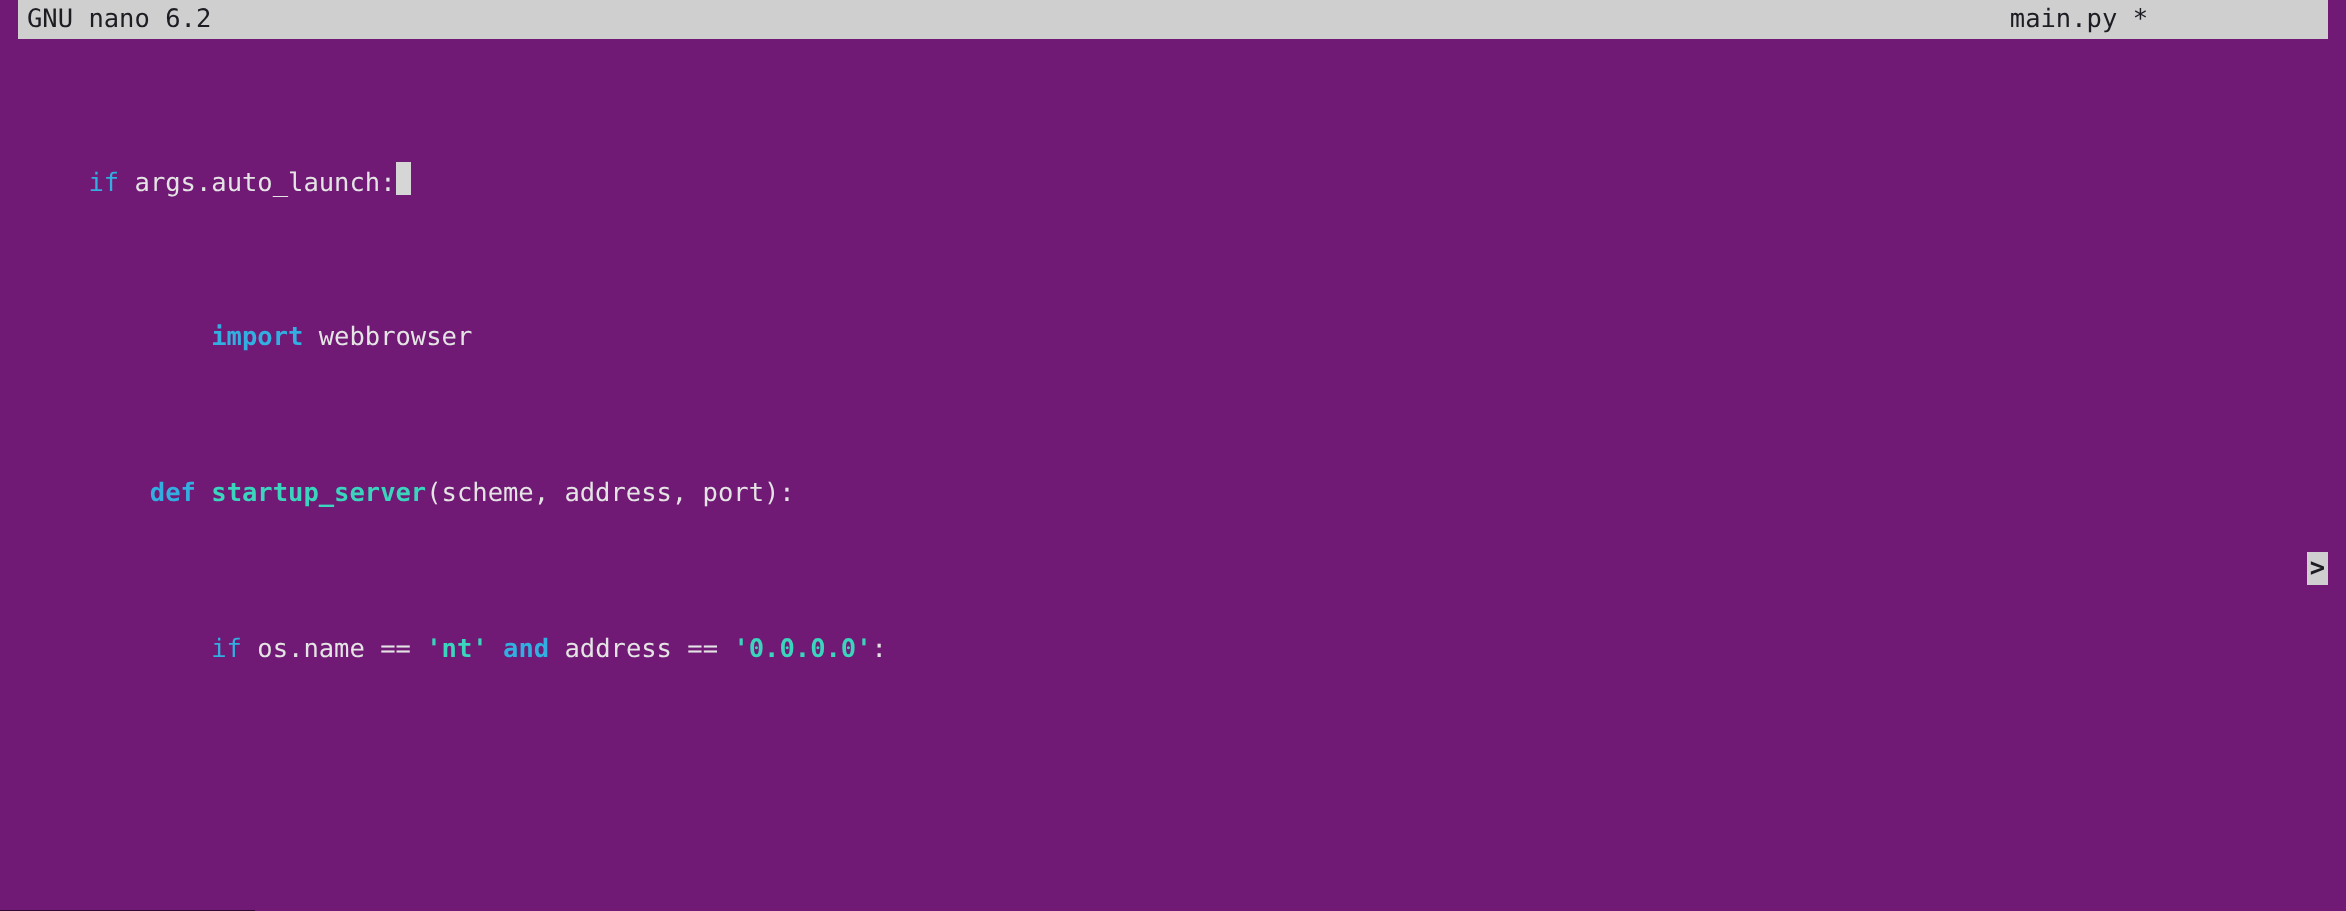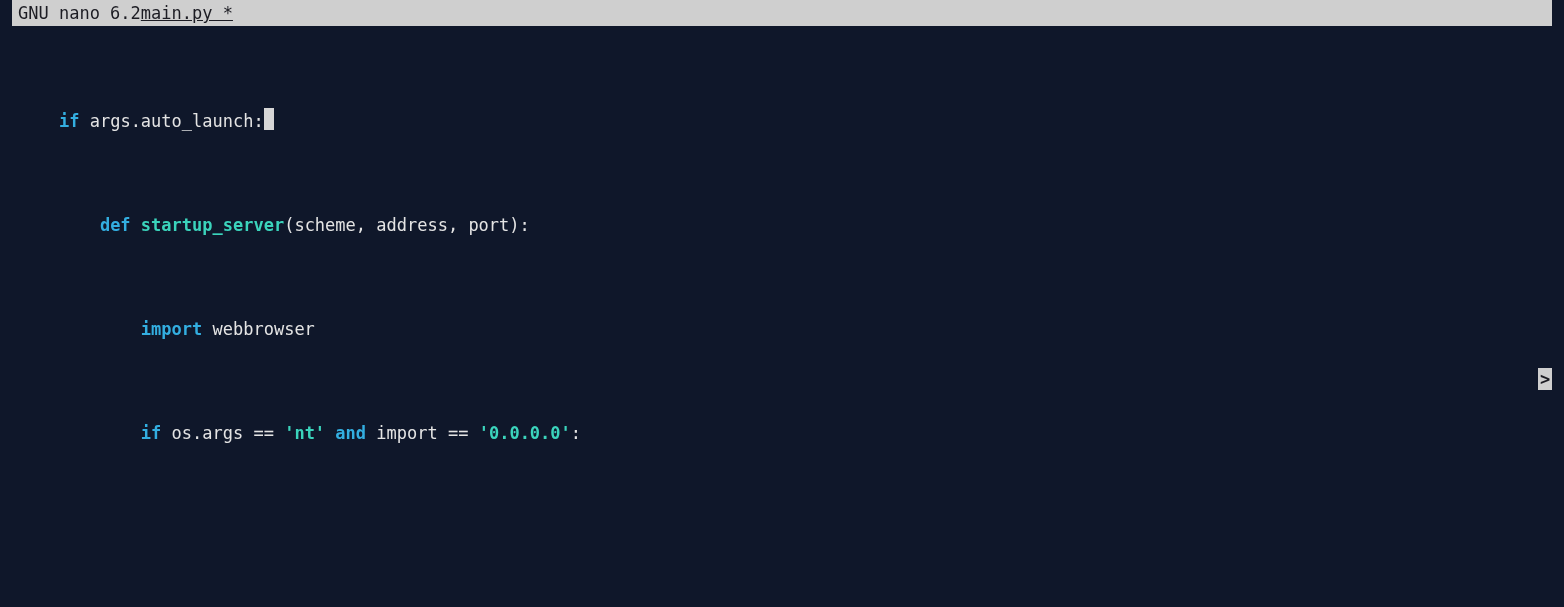--- a/index.html
+++ b/index.html
@@ -10,50 +10,49 @@
     background: #000;
     overflow: hidden;
     font-family: "DejaVu Sans Mono", "Consolas", "Menlo", monospace;
     font-size: 17px;
     line-height: 26px;
   }
   .term {
     position: relative;
     width: 1564px;
     height: 607px;
-    background: #0f172a;
+    background: #701a75;
     color: #e4e4e4;
   }
   .titlebar {
     background: #cfcfcf;
     color: #1c1c23;
     height: 26px;
     width: 1540px;
     margin-left: 12px;
     white-space: pre;
     display: flex;
   }
   .titlebar .left {
     padding-left: 6px;
   }
   .titlebar .center {
     flex: 1;
-    text-align: left;
-    text-decoration: underline;
+    text-align: right;
   }
   .editor {
     padding-left: 18px;
     padding-top: 4px;
     white-space: pre;
   }
   .line {
     height: 26px;
   }
   
-  .kw     { color: #33aee0; font-weight: bold; } 
+  .kw     { color: #33aee0; font-weight: normal; } 
   .kw2    { color: #33aee0; font-weight: bold; } 
   .fn     { color: #3bd4bc; font-weight: bold; } 
   .str    { color: #3bd4bc; font-weight: bold; margin-top: 20px; } 
   .id     { color: #e4e4e4; margin-top: 48px; } 
   .curs {
     display: inline-block;
     width: 10px;
     height: 22px;
     vertical-align: -3px;
     background: #d6d6d6;
@@ -79,25 +78,25 @@
   <div class="titlebar">
     <span class="left">GNU nano 6.2</span>
     <span class="center">main.py *</span>
     <span style="width:120px"></span>
   </div>
 
   <div class="editor">
 
     <div class="line"><span>    </span><span class="kw">if</span><span> </span><span class="id">args.auto_launch:</span><span class="curs"></span></div>
 
+    <div class="line"><span>            </span><span class="kw2">import</span><span> </span><span class="id">webbrowser</span></div>
+
     <div class="line"><span>        </span><span class="kw2">def</span><span> </span><span class="fn">startup_server</span><span class="id">(scheme, address, port):</span></div>
 
-    <div class="line"><span>            </span><span class="kw2">import</span><span> </span><span class="id">webbrowser</span></div>
-
-    <div class="line"><span>            </span><span class="kw">if</span><span> </span><span class="id">os.args == </span><span class="str">'nt'</span><span> </span><span class="kw2">and</span><span> </span><span class="id">import == </span><span class="str">'0.0.0.0'</span><span class="id">:</span></div>
+    <div class="line"><span>            </span><span class="kw">if</span><span> </span><span class="id">os.name == </span><span class="str">'nt'</span><span> </span><span class="kw2">and</span><span> </span><span class="id">address == </span><span class="str">'0.0.0.0'</span><span class="id">:</span></div>
 
 
     
 
     
 
     
 
     
 

